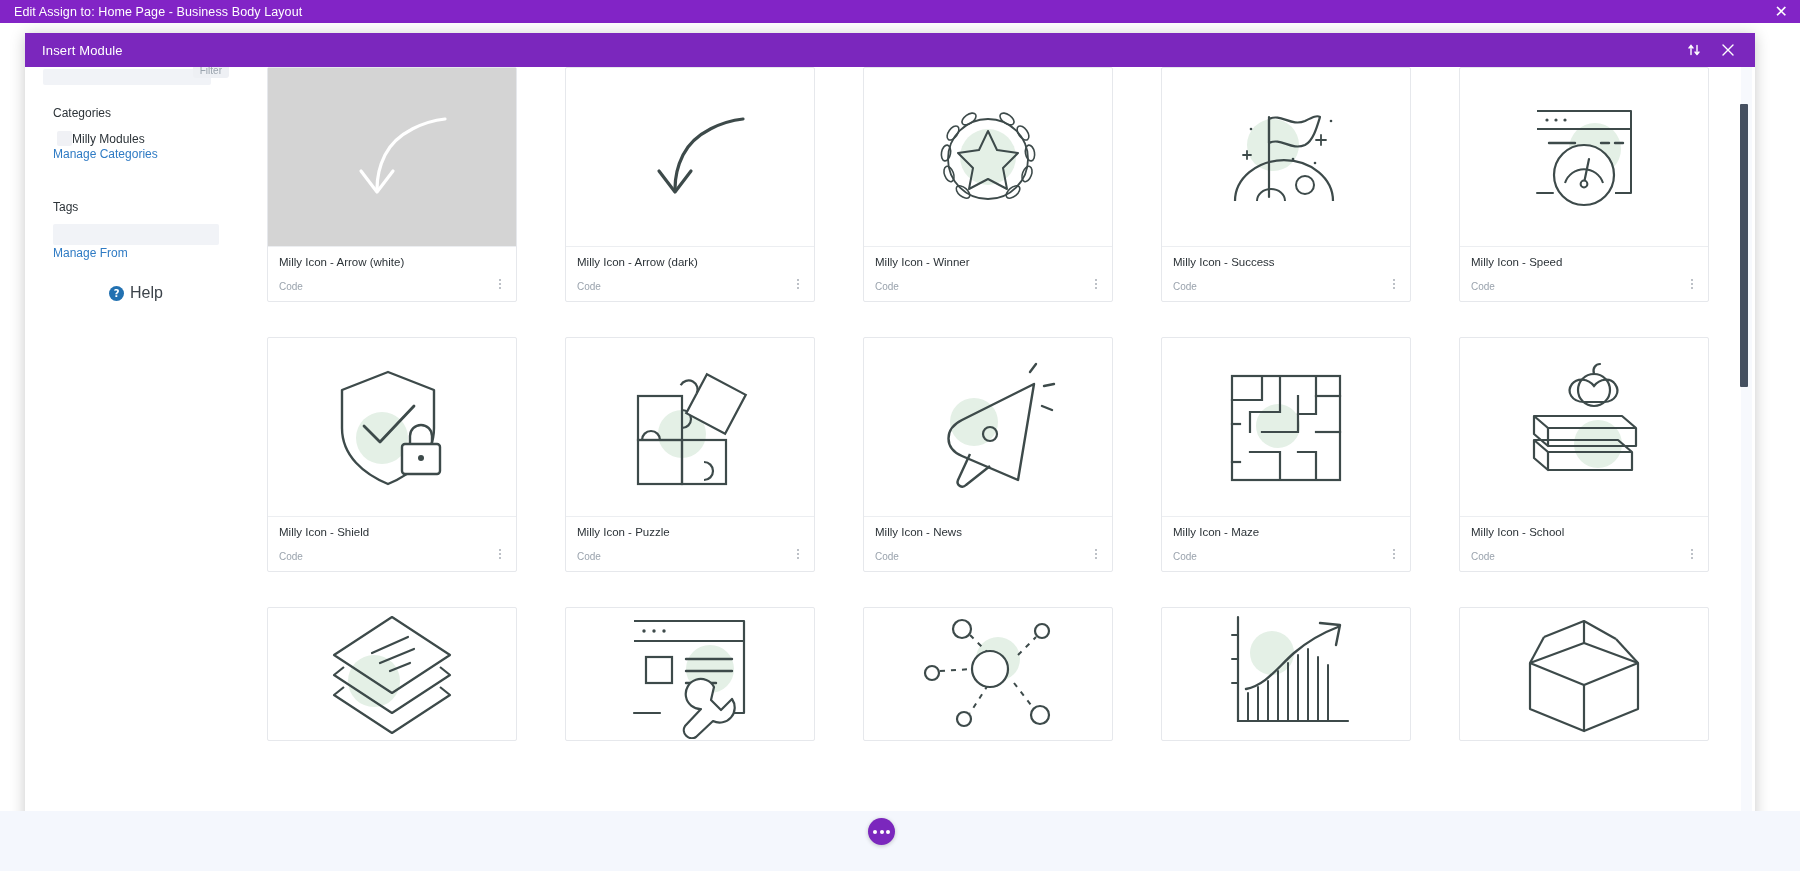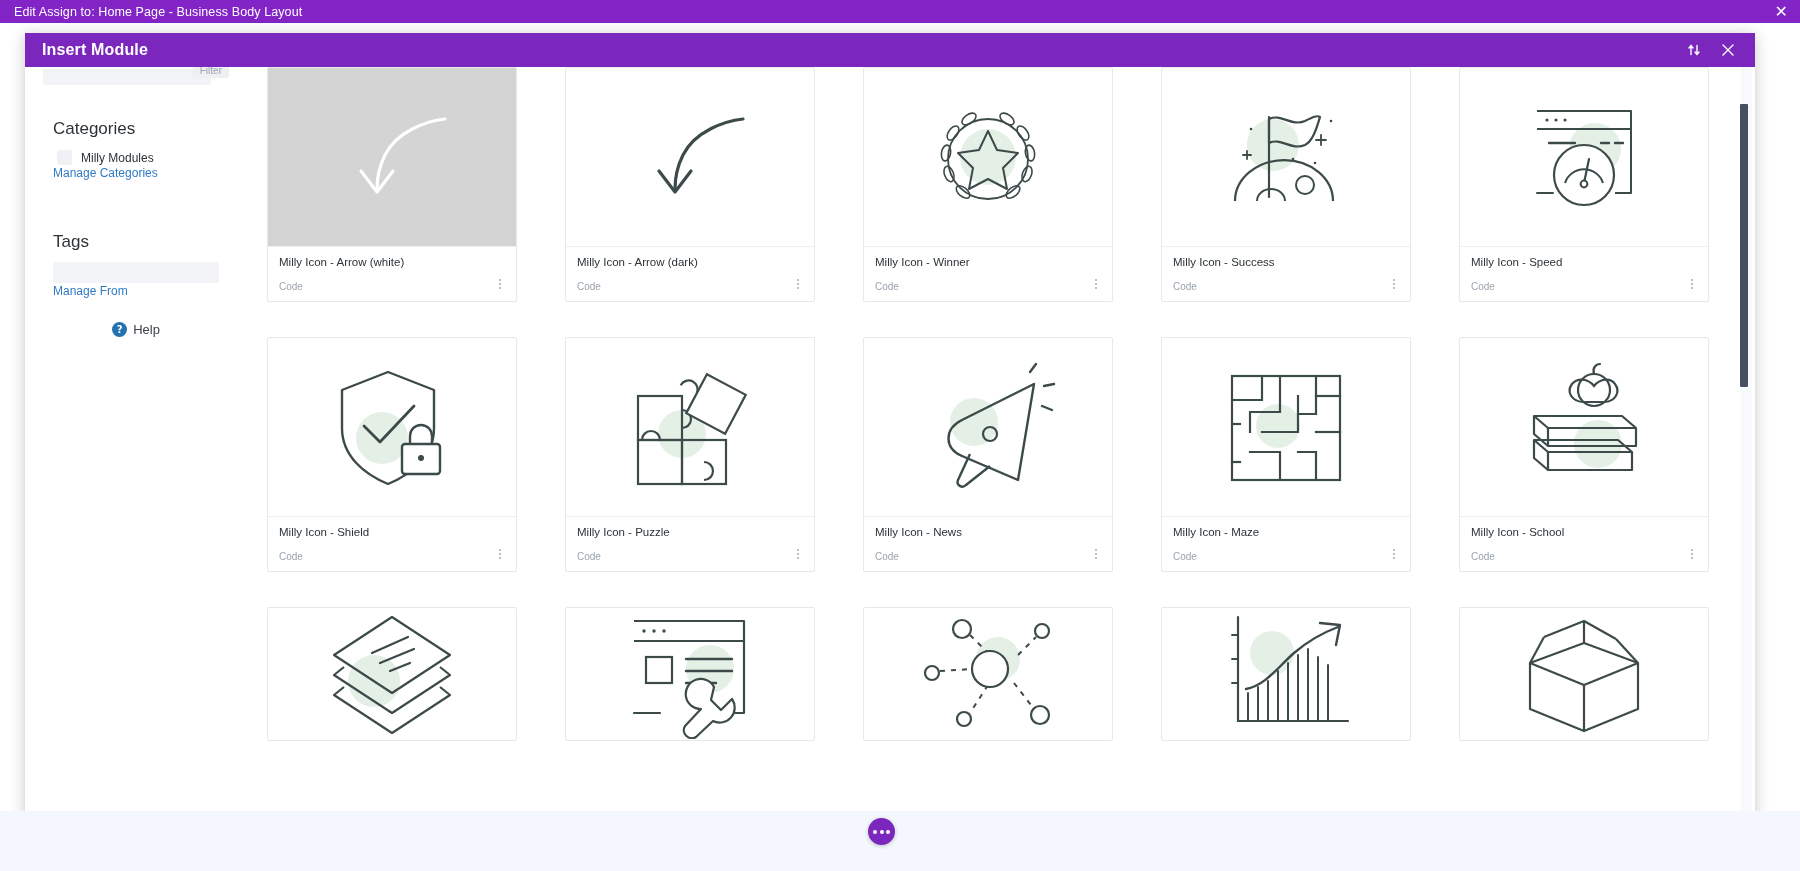--- a/index.html
+++ b/index.html
@@ -42,21 +42,21 @@
     overflow: hidden;
   }
   .modal-header {
     height: 34px;
     background: #7b27bd;
     display: flex; align-items: center;
     padding: 0 0 0 17px;
     position: relative;
   }
   .modal-title {
-    color: #ffffff; font-size: 16px; font-weight: bold;
+    color: #ffffff; font-size: 13px; font-weight: normal;
     letter-spacing: .15px;
   }
   .modal-header-actions {
     margin-left: auto;
     display: flex; align-items: center; gap: 16px;
     padding-right: 18px;
   }
   .hdr-icon {
     color: #ffffff; cursor: pointer;
     display: inline-flex; align-items: center; justify-content: center;
@@ -105,26 +105,26 @@
     cursor: pointer;
   }
   .search-ghost {
     position: absolute;
     left: 18px; top: 2px;
     width: 168px; height: 16px;
     background: #f1f3f7;
     border-radius: 2px;
   }
   .side-label {
-    font-size: 17px; color: #2c3338;
-    margin: 52px 0 0 0;
+    font-size: 12px; color: #2c3338;
+    margin: 39px 0 0 0;
   }
   .cat-row {
     display: flex; align-items: center;
-    gap: 9px; margin-top: 11px;
+    margin-top: 11px;
     padding-left: 4px;
   }
   .cat-box {
     width: 15px; height: 15px;
     background: #f0f1f5;
     border-radius: 2px;
     flex: 0 0 15px;
     cursor: pointer;
   }
   .cat-name { font-size: 12px; color: #2c3338; }
@@ -146,21 +146,21 @@
     gap: 6px;
     cursor: pointer;
   }
   .help-badge {
     width: 15px; height: 15px; border-radius: 50%;
     background: #2271b1; color: #fff;
     font-size: 10px; font-weight: bold;
     display: flex; align-items: center; justify-content: center;
     font-family: "DejaVu Sans", sans-serif;
   }
-  .help-text { font-size: 13px; color: #3c434a; }
+  .help-text { font-size: 16px; color: #3c434a; }
 
   
   .grid-area {
     flex: 1 1 auto;
     position: relative;
     overflow: hidden;
     padding: 0 44px 0 20px;
   }
   .grid {
     display: grid;

